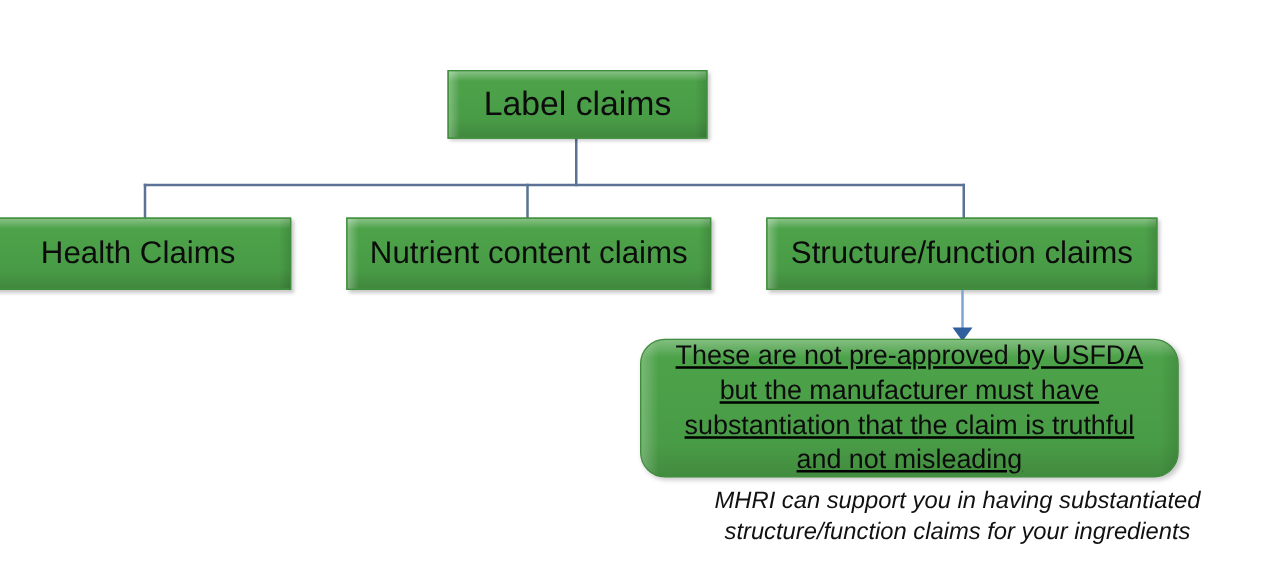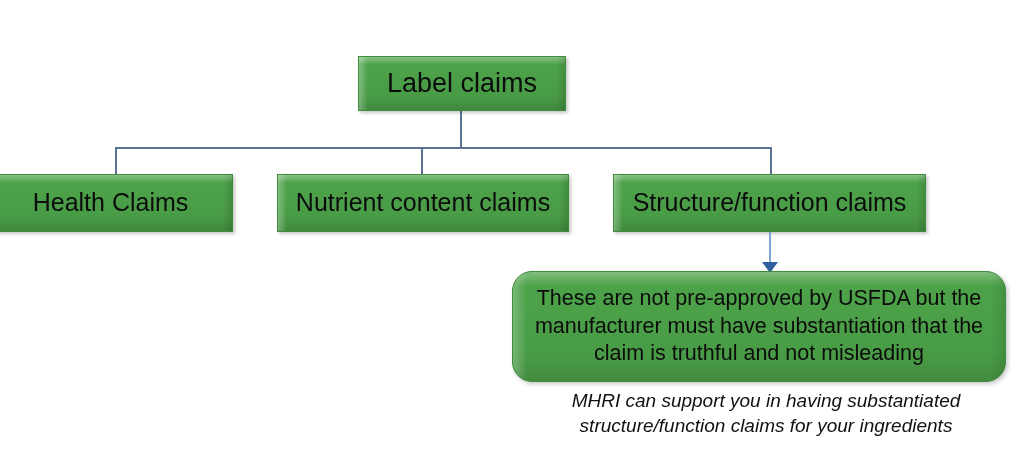--- a/index.html
+++ b/index.html
@@ -51,40 +51,41 @@
 
   #node-label-claims        { left: 358px; top: 56px;  width: 208px; height: 55px; font-size: 27px; }
   #node-health-claims       { left: -12px; top: 174px; width: 245px; height: 58px; font-size: 25px; }
   #node-nutrient-claims     { left: 277px; top: 174px; width: 292px; height: 58px; font-size: 25px; }
   #node-structure-claims    { left: 613px; top: 174px; width: 313px; height: 58px; font-size: 25px; }
 
   
   #node-callout {
     position: absolute;
     left: 512px; top: 271px;
-    width: 494px; height: 111px;
+    width: 431px; height: 111px;
     box-sizing: border-box;
     border-radius: 20px;
     border: 1px solid #3f8c3c;
     background:
       linear-gradient(to right,
         rgba(255,255,255,0.26) 0px,
         rgba(255,255,255,0.00) 14px,
         rgba(255,255,255,0.00) calc(100% - 14px),
         rgba(0,0,0,0.10) 100%),
       linear-gradient(to bottom,
         rgba(255,255,255,0.30) 0px,
         rgba(255,255,255,0.00) 14px,
         rgba(0,0,0,0.04) 76%,
         rgba(0,0,0,0.14) 100%),
       #4ca249;
     box-shadow: 2px 2px 4px rgba(0,0,0,0.22);
     display: flex;
     align-items: center;
     justify-content: center;
+    text-decoration: underline;
   }
   #node-callout .callout-text {
     display: block;
     width: 100%;
     padding: 0 14px;
     text-align: center;
     font-size: 21.5px;
     line-height: 1.30;
     color: #0c0c0c;
   }

